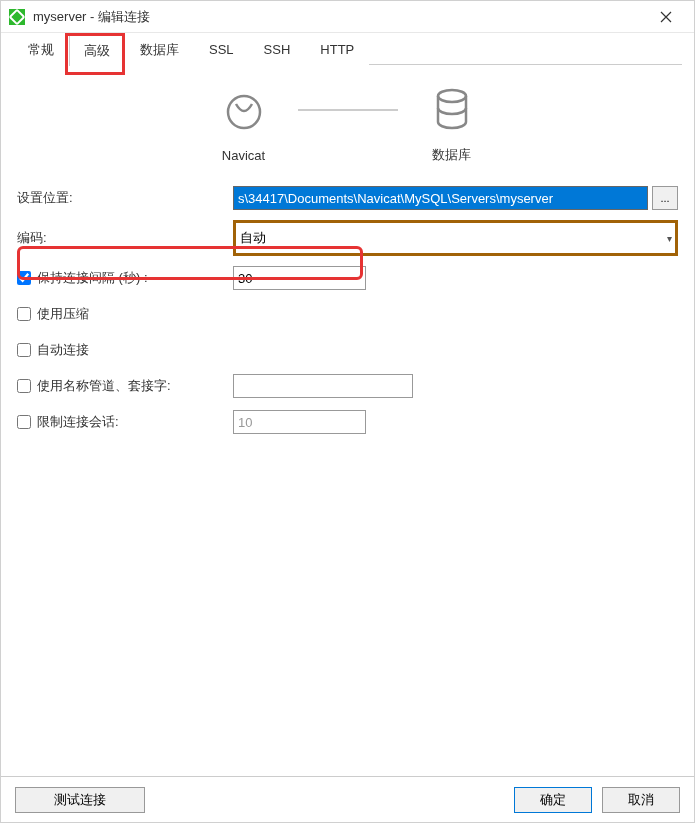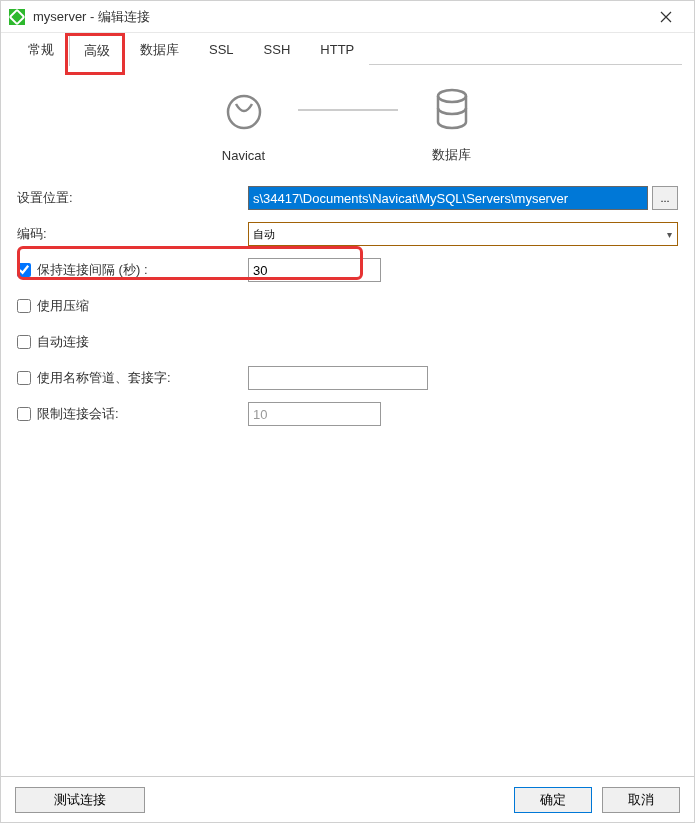--- a/index.html
+++ b/index.html
@@ -138,21 +138,20 @@
     .form-label input[type=checkbox] {
       margin-right: 6px;
       width: 14px;
       height: 14px;
     }
     .form-input {
       flex: 1;
       display: flex;
       align-items: center;
       gap: 4px;
-      margin-left: 15px;
     }
     .text-input {
       height: 24px;
       padding: 0 4px;
       border: 1px solid #999;
       font-size: 13px;
       font-family: inherit;
     }
     .path-input {
       flex: 1;
@@ -176,24 +175,24 @@
       display: flex;
       align-items: center;
       justify-content: center;
     }
     .select-wrap {
       flex: 1;
       position: relative;
     }
     .select-input {
       width: 100%;
-      height: 24px;
-      border: 1px solid #a16207;
+      height: 36px;
+      border: 3px solid #a16207;
       padding: 0 24px 0 4px;
-      font-size: 11px;
+      font-size: 13px;
       font-family: inherit;
       background: #fff;
     }
     .select-chevron {
       position: absolute;
       right: 6px;
       top: 50%;
       transform: translateY(-50%);
       pointer-events: none;
       font-size: 10px;

